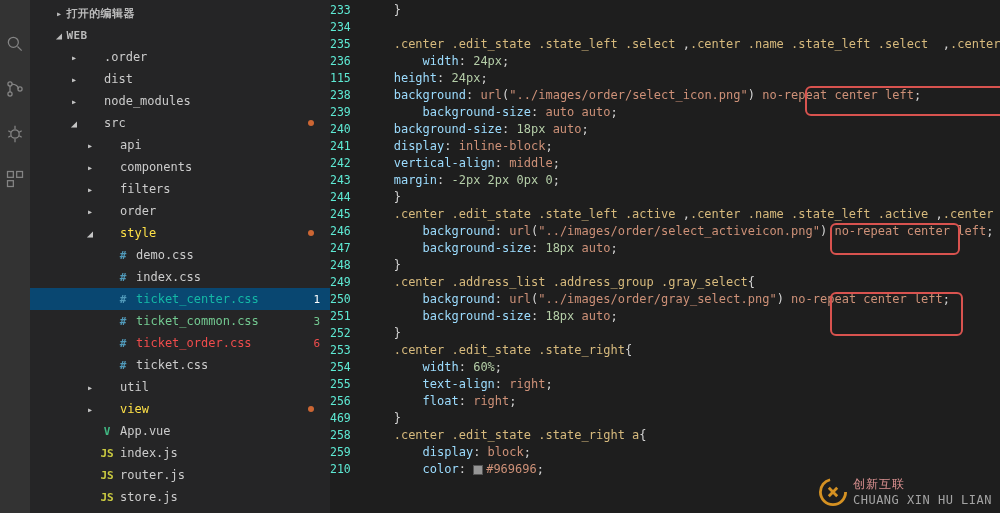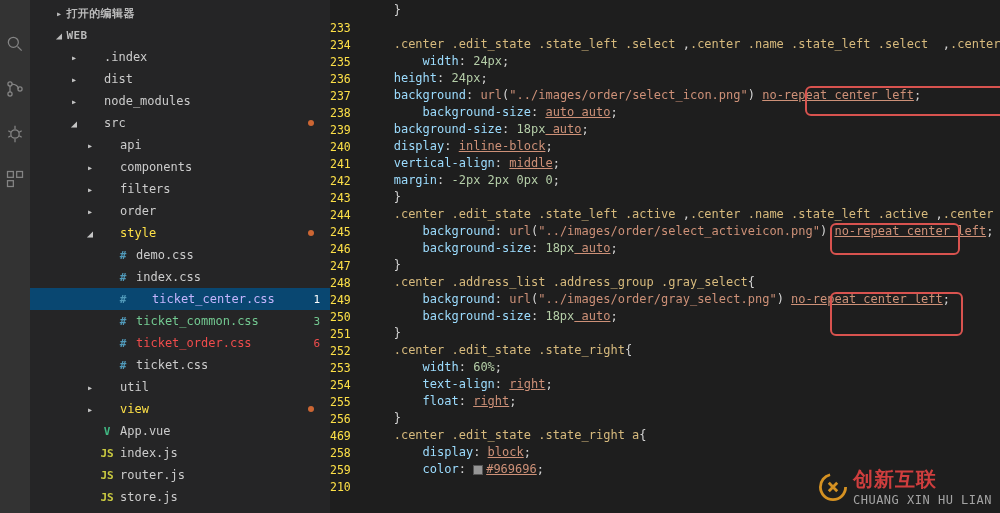--- a/index.html
+++ b/index.html
@@ -9,49 +9,49 @@
   .activitybar .icon svg { width: 20px; height: 20px; fill: none; stroke: #858585; stroke-width: 1.5; }
   .sidebar { width: 300px; background: #252526; display: flex; flex-direction: column; }
   .tree { flex: 1; overflow: hidden; padding-top: 2px; }
   .tree-row { display: flex; align-items: center; height: 22px; color: #cccccc; cursor: pointer; position: relative; }
   .tree-row .twisty { width: 12px; text-align: center; font-size: 10px; color: #c5c5c5; margin-right: 2px; }
   .tree-row .file-icon { width: 18px; display: inline-flex; align-items: center; justify-content: center; margin-right: 4px; font-size: 11px; }
   .tree-row .label { flex: 1; white-space: nowrap; overflow: hidden; text-overflow: ellipsis; }
   .tree-row .badge { position: absolute; right: 10px; font-size: 11px; font-weight: 500; }
   .tree-row .dirty-dot { position: absolute; right: 16px; width: 6px; height: 6px; border-radius: 50%; background: #cc6633; }
   .tree-row.selected { background: #094771; color: #ffffff; }
-  .tree-row.selected .label { color: #c4b5fd; margin-left: 16px; }
+  .tree-row.selected .label { color: #14b8a6; }
   .tree-row.selected .badge { color: #fff; }
   .git-mod .label, .git-mod .badge { color: #e2c08d; }
   .git-unt .label, .git-unt .badge { color: #73c991; }
   .git-del .label, .git-del .badge { color: #f14c4c; }
   .git-modfolder .label { color: #fde047; } .ind1 { padding-left: 38px; } .ind2 { padding-left: 54px; }
   .ind3 { padding-left: 70px; }
   .hash-icon { color: #519aba; font-weight: bold; }
   .js-icon { color: #cbcb41; font-weight: bold; font-size: 10px; }
   .vue-icon { color: #41b883; font-weight: bold; font-size: 10px; }
   .section-hdr { display: flex; align-items: center; height: 22px; color: #bbbbbb; font-size: 11px; font-weight: 600; padding-left: 26px; text-transform: uppercase; letter-spacing: 0.4px; }
   .section-hdr .twisty { margin-right: 4px; font-size: 10px; }
   .editor { flex: 1; background: #1e1e1e; display: flex; overflow: hidden; position: relative; }
-  .gutter { width: 48px; text-align: left; color: #fde047; padding-right: 14px; padding-top: 20px; }
+  .gutter { width: 48px; text-align: left; color: #5eead4; padding-right: 14px; padding-top: 2px; }
   .gutter .ln { height: 17px; line-height: 17px; font-size: 11.5px; }
   .code { flex: 1; padding-top: 2px; position: relative; white-space: pre; font-size: 12px; }
   .code .line { height: 17px; line-height: 17px; }
   .tok-sel { color: #d7ba7d; }
   .tok-prop { color: #9cdcfe; }
   .tok-punc { color: #d4d4d4; }
-  .tok-val { color: #ce9178; text-decoration: underline; }
+  .tok-val { color: #ce9178; }
   .tok-num { color: #b5cea8; }
   .tok-url { color: #ce9178; }
   .tok-kw { color: #ce9178; }
   .swatch { display: inline-block; width: 10px; height: 10px; background: #969696; border: 1px solid #555; vertical-align: middle; margin-right: 3px; }
   .redbox { position: absolute; border: 2px solid #d9534f; border-radius: 6px; pointer-events: none; }
   .watermark { position: absolute; right: 8px; bottom: 6px; display: flex; align-items: center; gap: 6px; opacity: 0.85; pointer-events: none; }
   .watermark .logo { width: 28px; height: 28px; }
-  .watermark .txt-cn { color: #ef4444; font-size: 20px; font-weight: 700; letter-spacing: 1px; }
+  .watermark .txt-cn { color: #fca5a5; font-size: 12px; font-weight: 400; letter-spacing: 1px; }
   .watermark .txt-en { color: #bbb; font-size: 12px; letter-spacing: 0.5px; }
 </style>
 </head>
 <body>
 
 <div class="workbench">
 
   <div class="activitybar">
     <span class="icon"><svg viewBox="0 0 24 24">
           <circle cx="10" cy="10" r="6"></circle>
@@ -80,21 +80,21 @@
           <span class="twisty">▸</span>
           <span>打开的编辑器</span>
         </div>
         <div class="section-hdr">
           <span class="twisty">◢</span>
           <span>WEB</span>
         </div>
         <div class="tree-row ind1">
           <span class="twisty">▸</span>
           <span class="file-icon"></span>
-          <span class="label">.index</span>
+          <span class="label">.order</span>
         </div>
         <div class="tree-row ind1">
           <span class="twisty">▸</span>
           <span class="file-icon"></span>
           <span class="label">dist</span>
         </div>
         <div class="tree-row ind1">
           <span class="twisty">▸</span>
           <span class="file-icon"></span>
           <span class="label">node_modules</span>
@@ -197,21 +197,21 @@
         </div>
       </div>
   </div>
 
   <div class="editor">
     <div class="gutter" id="gutter">
         <div class="ln">233</div>
         <div class="ln">234</div>
         <div class="ln">235</div>
         <div class="ln">236</div>
-        <div class="ln">237</div>
+        <div class="ln">115</div>
         <div class="ln">238</div>
         <div class="ln">239</div>
         <div class="ln">240</div>
         <div class="ln">241</div>
         <div class="ln">242</div>
         <div class="ln">243</div>
         <div class="ln">244</div>
         <div class="ln">245</div>
         <div class="ln">246</div>
         <div class="ln">247</div>

